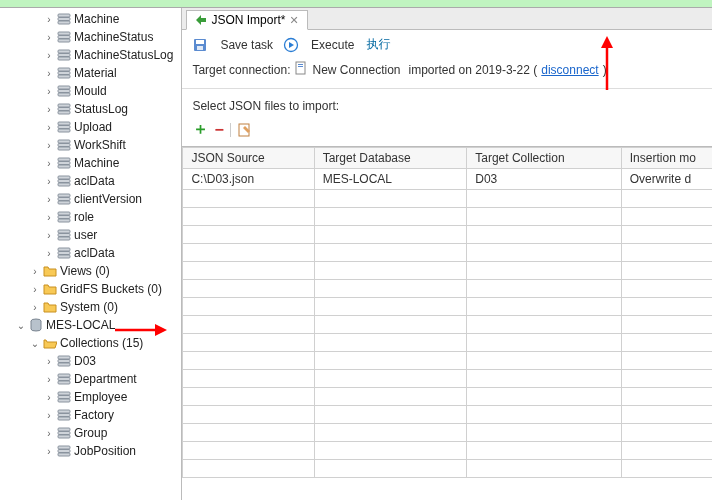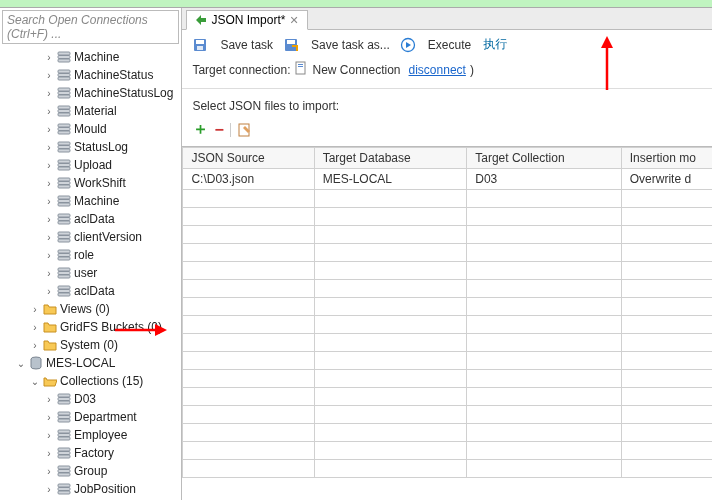--- a/index.html
+++ b/index.html
@@ -42,21 +42,20 @@
 .arrow-red { position: absolute; pointer-events: none; }
 .arrow-red.a1 { left: 410px; top: 24px; width: 30px; height: 60px; }
 .arrow-red.a2 { left: 110px; top: 318px; width: 60px; height: 20px; }
 </style>
 </head>
 <body>
 
 <div class="topbar"></div>
 <div class="main">
   <div class="sidebar">
-    <div class="search">Search Open Connections (Ctrl+F) ...</div>
     <div class="tree" id="tree">
         <div class="node" style="padding-left: 42px;">
           <span class="tw">›</span>
           <span class="ic">
             <svg width="14" height="12" viewBox="0 0 14 12">
               <rect x="1" y="1" width="12" height="3" rx="1" fill="#cfd4da" stroke="#8a939e"></rect>
               <rect x="1" y="4.5" width="12" height="3" rx="1" fill="#cfd4da" stroke="#8a939e"></rect>
               <rect x="1" y="8" width="12" height="3" rx="1" fill="#cfd4da" stroke="#8a939e"></rect>
             </svg>
           </span>
@@ -339,47 +338,38 @@
               <rect x="2" y="2" width="12" height="12" fill="#5b8bd0" rx="1"></rect>
               <rect x="4" y="3" width="8" height="4" fill="#fff"></rect>
               <rect x="5" y="9" width="6" height="4" fill="#dfe9f7"></rect>
             </svg>
           </span>
         <span>Save task</span>
       </span>
       <span class="tbtn">
         <span class="ticon">
             <svg viewBox="0 0 16 16">
-              <rect x="2" y="2" width="12" height="12" fill="#5b8bd0" rx="1"></rect>
-              <rect x="4" y="3" width="8" height="4" fill="#fff"></rect>
-              <path d="M9 9 L14 9 L14 14" stroke="#f0a000" stroke-width="2" fill="none"></path>
-            </svg>
-          </span>
-        <span>Save task as...</span>
-      </span>
-      <span class="tbtn">
-        <span class="ticon">
-            <svg viewBox="0 0 16 16">
               <circle cx="8" cy="8" r="6.5" fill="none" stroke="#2a7dd4" stroke-width="1.3"></circle>
               <path d="M6 5 L11 8 L6 11 Z" fill="#2a7dd4"></path>
             </svg>
           </span>
         <span>Execute</span>
       </span>
       <span class="execute-zh">执行</span>
     </div>
 
     <div class="conn-row">
       <span>Target connection:</span>
       <span class="ticon"><svg width="14" height="14" viewBox="0 0 14 14">
             <rect x="2" y="1" width="9" height="12" fill="#fff" stroke="#888"></rect>
             <rect x="4" y="3" width="5" height="1" fill="#5b8bd0"></rect>
             <rect x="4" y="5" width="5" height="1" fill="#5b8bd0"></rect>
           </svg></span>
       <span style="margin-right:4px;">New Connection</span>
+      <span>imported on 2019-3-22  (</span>
       <span class="link">disconnect</span>
       <span>)</span>
     </div>
 
     <div class="file-label">Select JSON files to import:</div>
     <div class="file-toolbar">
       <span class="plus">＋</span>
       <span class="minus">−</span>
       <span class="sep"></span>
       <span class="edit-ic"><svg viewBox="0 0 16 16">

